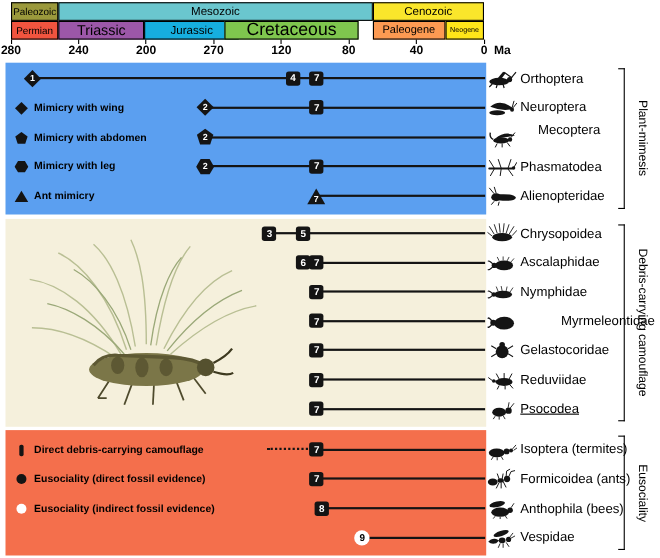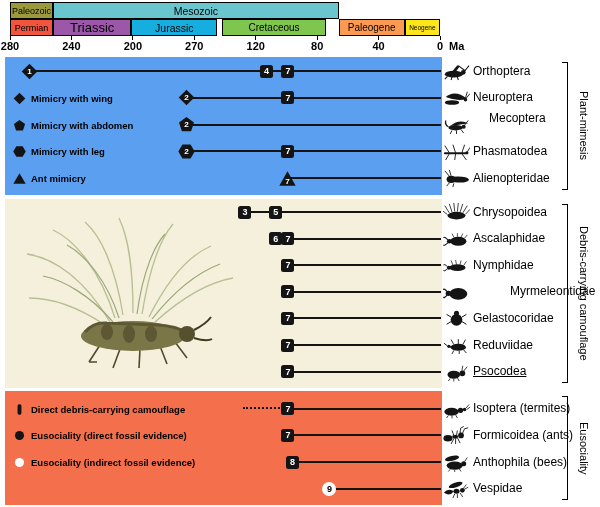--- a/index.html
+++ b/index.html
@@ -108,24 +108,25 @@
     <path d="M179 120 q12 -6 17 -13 M179 128 q13 4 18 1" stroke="#3e3a20" stroke-width="2" fill="none"></path>
     <g fill="#5d5833">
       <ellipse cx="92" cy="122" rx="6" ry="8"></ellipse>
       <ellipse cx="114" cy="124" rx="6" ry="9"></ellipse>
       <ellipse cx="136" cy="124" rx="6" ry="8"></ellipse>
     </g>
   </svg>
 
 <div class="ts-block" style="left: 10px; top: 2px; width: 43px; height: 17px; background: rgb(155, 153, 60); font-size: 9px;">Paleozoic</div>
     <div class="ts-block" style="left: 53px; top: 2px; width: 285.643px; height: 17px; background: rgb(106, 198, 206); font-size: 10.5px;">Mesozoic</div>
+    <div class="ts-block" style="left: 338.643px; top: 2px; width: 101.357px; height: 17px; background: rgb(250, 230, 43); font-size: 10.5px;">Cenozoic</div>
     <div class="ts-block" style="left: 10px; top: 19px; width: 43px; height: 17px; background: rgb(241, 84, 63); font-size: 9px;">Permian</div>
     <div class="ts-block" style="left: 53px; top: 19px; width: 78.3214px; height: 17px; background: rgb(156, 87, 168); font-size: 13px;">Triassic</div>
     <div class="ts-block" style="left: 131.321px; top: 19px; width: 86px; height: 17px; background: rgb(22, 174, 223); font-size: 10.5px;">Jurassic</div>
-    <div class="ts-block" style="left: 222px; top: 19px; width: 104px; height: 17px; background: rgb(127, 198, 78); font-size: 10px;">Cretaceous</div>
+    <div class="ts-block" style="left: 204px; top: 19px; width: 122px; height: 17px; background: rgb(127, 198, 78); font-size: 16px;">Cretaceous</div>
     <div class="ts-block" style="left: 338.643px; top: 19px; width: 66.0357px; height: 17px; background: rgb(253, 154, 82); font-size: 10px;">Paleogene</div>
     <div class="ts-block" style="left: 404.679px; top: 19px; width: 35.3214px; height: 17px; background: rgb(255, 230, 25); font-size: 6.5px;">Neogene</div>
     <div class="tick-mark" style="left: 9.5px; top: 36px; width: 1px; height: 4px;"></div>
     <div class="tick-label" style="left: -5px; top: 40px; width: 30px;">280</div>
     <div class="tick-mark" style="left: 70.9286px; top: 36px; width: 1px; height: 4px;"></div>
     <div class="tick-label" style="left: 56.4286px; top: 40px; width: 30px;">240</div>
     <div class="tick-mark" style="left: 132.357px; top: 36px; width: 1px; height: 4px;"></div>
     <div class="tick-label" style="left: 117.857px; top: 40px; width: 30px;">200</div>
     <div class="tick-mark" style="left: 193.786px; top: 36px; width: 1px; height: 4px;"></div>
     <div class="tick-label" style="left: 179.286px; top: 40px; width: 30px;">270</div>

